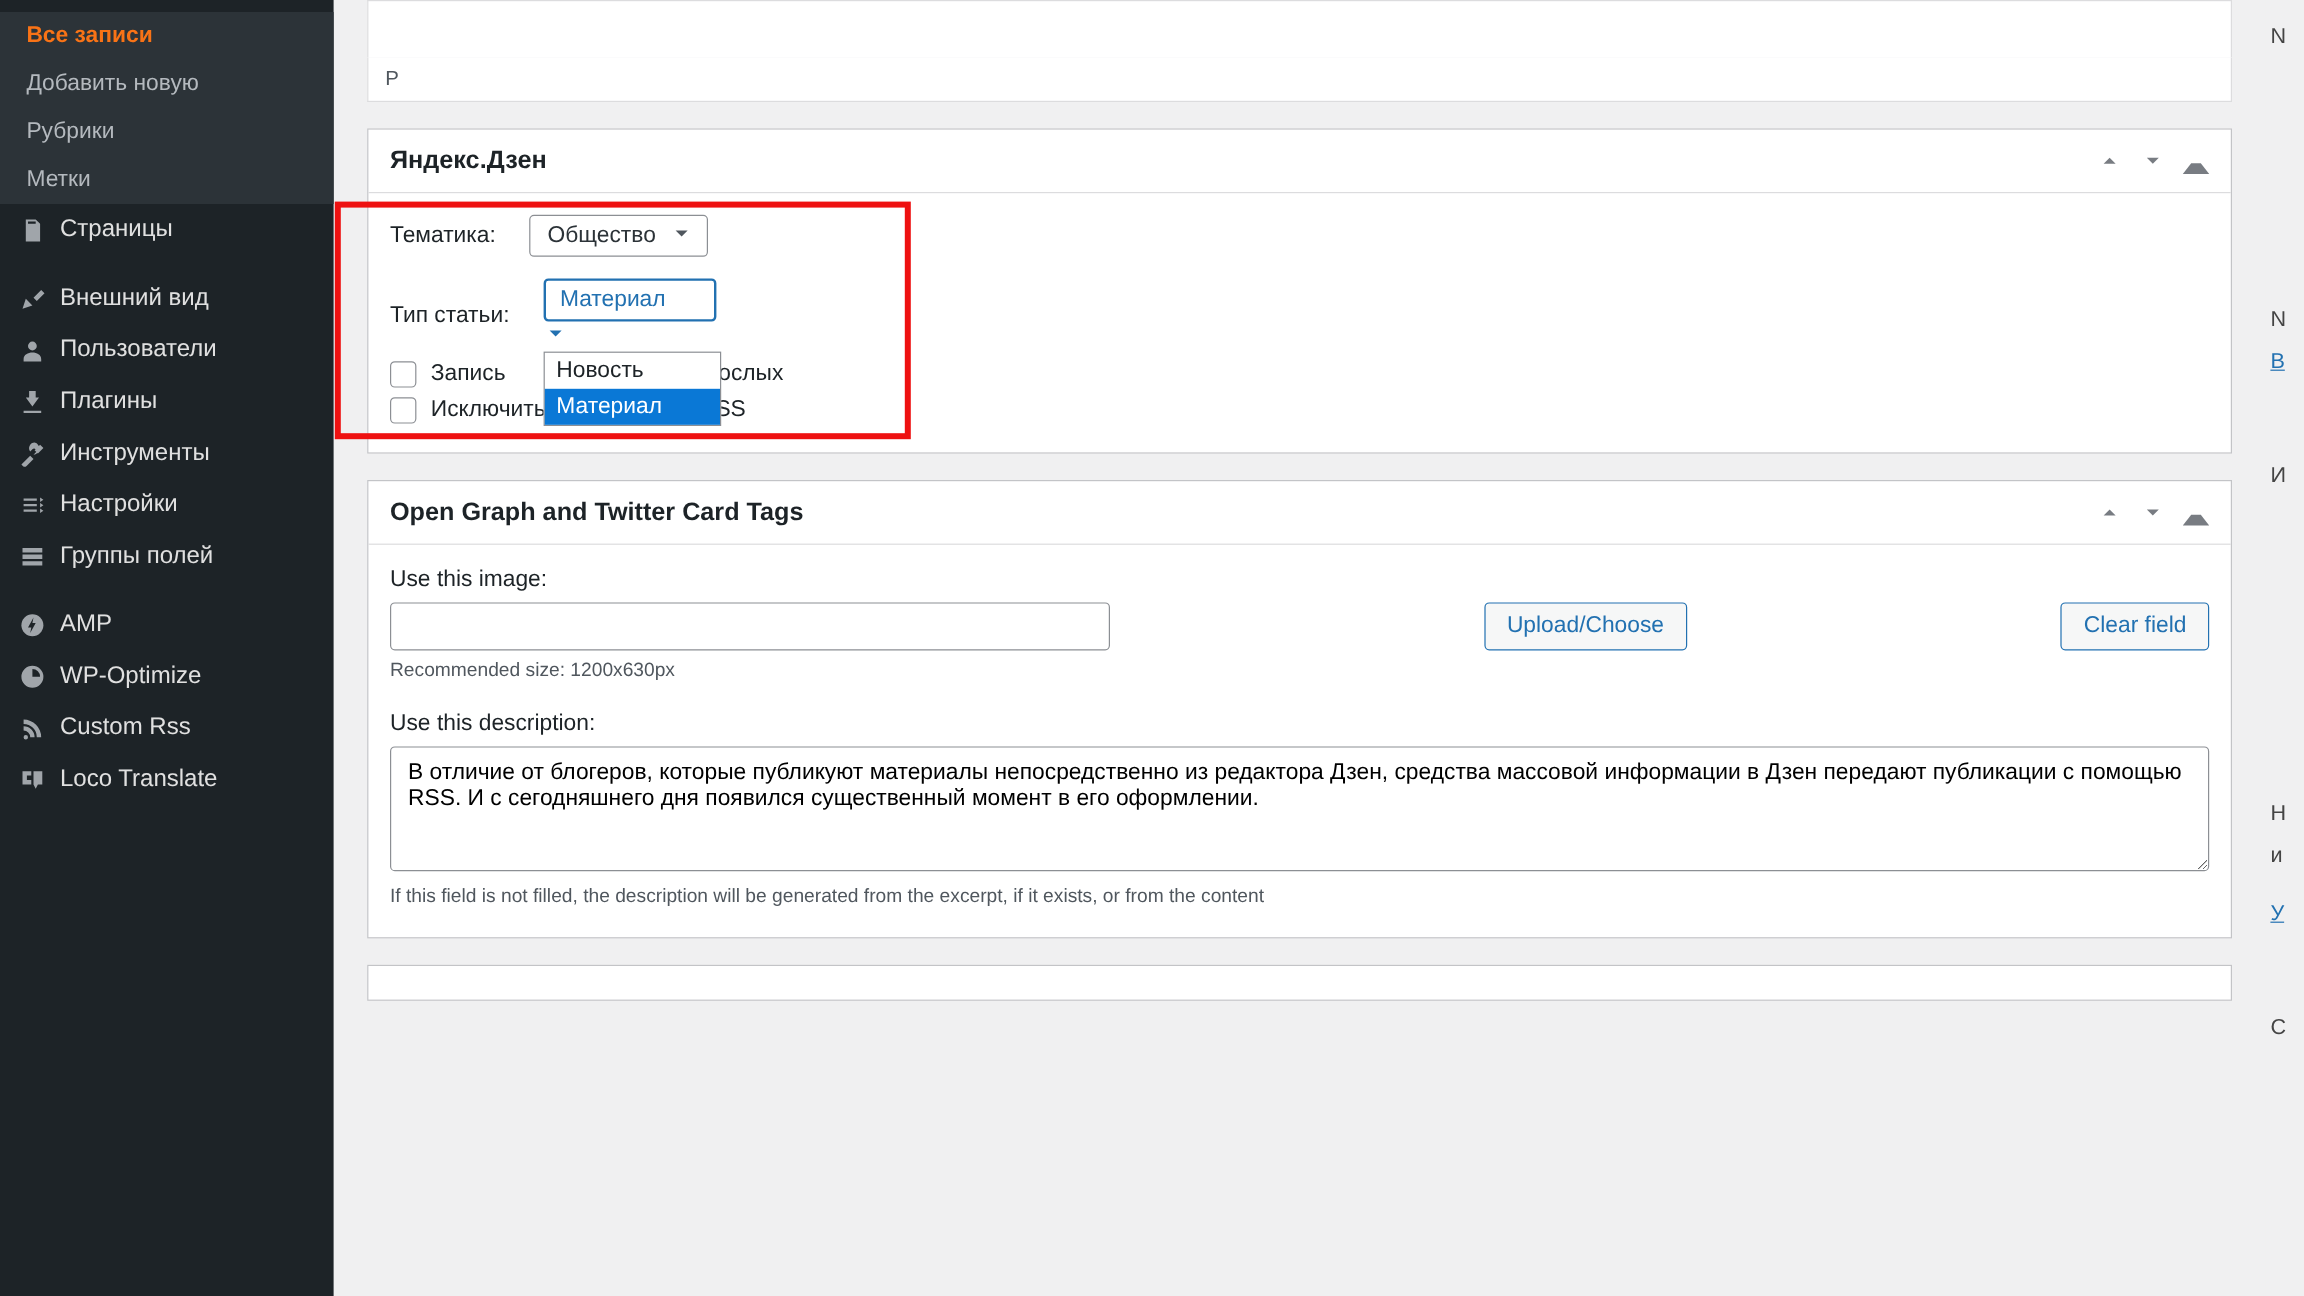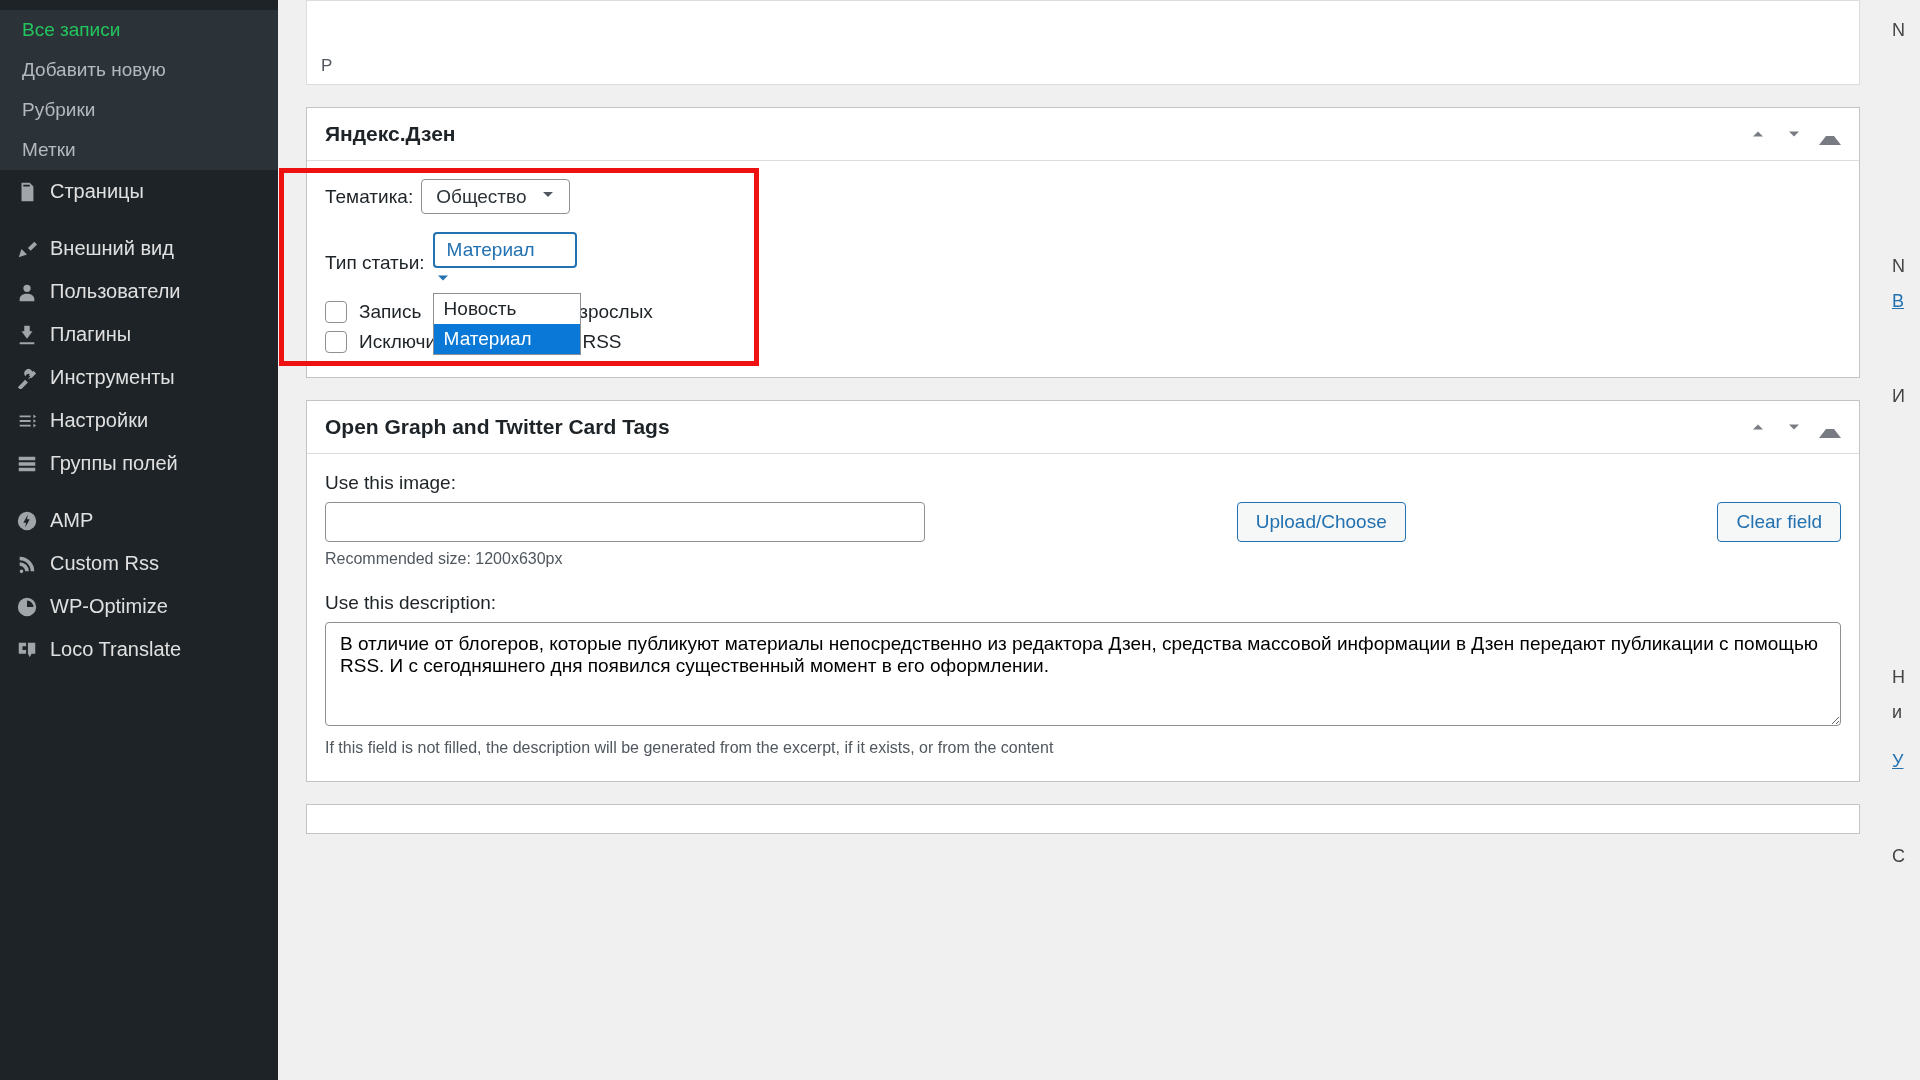--- a/index.html
+++ b/index.html
@@ -3,40 +3,40 @@
 <meta charset="utf-8">
 <style>
   * { box-sizing: border-box; margin: 0; padding: 0; }
   html, body { width: 1920px; height: 1080px; font-family: -apple-system, "Segoe UI", Arial, sans-serif; font-size: 17px; color: #1d2327; background: #f0f0f1; overflow: hidden; }
 
   .wrap { display: flex; height: 100%; }
 
   .sidebar { width: 278px; background: #1d2327; color: #f0f0f1; padding-top: 10px; }
   .sidebar a { display: flex; align-items: center; gap: 12px; padding: 10px 16px; color: #e0e0e0; font-size: 20px; text-decoration: none; cursor: pointer; }
   .sidebar a.sub { padding: 9px 16px 9px 22px; background: #2c3338; font-size: 19px; color: #b4b9be; font-weight: 400; }
-  .sidebar a.sub.sel { color: #22c55e; font-weight: 400; }
+  .sidebar a.sub.sel { color: #f97316; font-weight: 700; }
   .sidebar .sep { height: 14px; }
   .sidebar .collapse { color: #a6aaad; }
   .ic { width: 22px; height: 22px; display: inline-flex; align-items: center; justify-content: center; flex: none; }
   .ic svg { width: 22px; height: 22px; fill: #a0a5aa; }
 
   .main { flex: 1; padding: 0 28px 0 28px; overflow: hidden; }
 
   .panel { background: #fff; border: 1px solid #c3c4c7; margin-top: 22px; }
   .panel-head { display: flex; align-items: center; justify-content: space-between; padding: 14px 18px; border-bottom: 1px solid #dcdcde; }
   .panel-head h2 { font-size: 21px; font-weight: 600; color: #1d2327; }
   .panel-head .collapse-ic { display: flex; gap: 14px; color: #787c82; }
   .panel-head .collapse-ic span { width: 22px; height: 22px; display: inline-flex; align-items: center; justify-content: center; cursor: pointer; }
   .panel-body { padding: 18px 18px 24px; }
 
   .edbar { display: flex; justify-content: space-between; border: 1px solid #dcdcde; border-top: none; background: #fff; padding: 8px 14px; font-size: 17px; color: #50575e; }
   .edbar2 { border-top: 1px solid #dcdcde; }
   .edtop { border: 1px solid #dcdcde; border-bottom: none; background: #fff; height: 48px; margin-top: 0; }
 
-  .row { display: flex; align-items: center; gap: 8px; margin-bottom: 18px; }
+  .row { display: flex; align-items: center; gap: 28px; margin-bottom: 18px; }
   .row label { font-size: 19px; color: #1d2327; }
   .sel { position: relative; display: inline-block; }
   .sel select, .sel-box { border: 1px solid #8c8f94; background: #fff; color: #2c3338; font-size: 19px; padding: 6px 42px 6px 14px; border-radius: 4px; appearance: none; cursor: pointer; }
   .sel .chev { position: absolute; right: 12px; top: 50%; transform: translateY(-50%); pointer-events: none; }
 
   .sel2 { position: relative; display: inline-block; }
   .sel2 .sel-box { border: 2px solid #2271b1; color: #2271b1; font-weight: 400; padding: 5px 40px 5px 12px; }
   .sel2 .chev { color: #2271b1; }
   .dropdown { position: absolute; top: 100%; left: 0; width: 148px; border: 1px solid #8c8f94; background: #fff; z-index: 50; }
   .dropdown div { padding: 4px 10px; font-size: 19px; cursor: pointer; }
@@ -151,32 +151,32 @@
           <svg viewBox="0 0 24 24">
             <circle cx="12" cy="12" r="10"></circle>
             <path d="M13 5l-5 9h3l-1 5 5-9h-3z" fill="#1d2327"></path>
           </svg>
         </span>
         <span>AMP</span>
       </a>
     <a>
         <span class="ic">
           <svg viewBox="0 0 24 24">
+            <path d="M12 2a10 10 0 100 20 10 10 0 000-20zm0 3a7 7 0 017 7h-7z"></path>
+          </svg>
+        </span>
+        <span>WP-Optimize</span>
+      </a>
+    <a>
+        <span class="ic">
+          <svg viewBox="0 0 24 24">
             <path d="M4 4a16 16 0 0116 16h-4A12 12 0 004 8zm0 6a10 10 0 0110 10h-4a6 6 0 00-6-6zm2 8a2 2 0 110 4 2 2 0 010-4z"></path>
           </svg>
         </span>
         <span>Custom Rss</span>
-      </a>
-    <a>
-        <span class="ic">
-          <svg viewBox="0 0 24 24">
-            <path d="M12 2a10 10 0 100 20 10 10 0 000-20zm0 3a7 7 0 017 7h-7z"></path>
-          </svg>
-        </span>
-        <span>WP-Optimize</span>
       </a>
     <a>
         <span class="ic">
           <svg viewBox="0 0 24 24">
             <path d="M3 4h8v4H7v4h4v4H3zm10 0h8v12h-4l-2 4-2-4z"></path>
           </svg>
         </span>
         <span>Loco Translate</span>
       </a>
     <div class="sep"></div>

